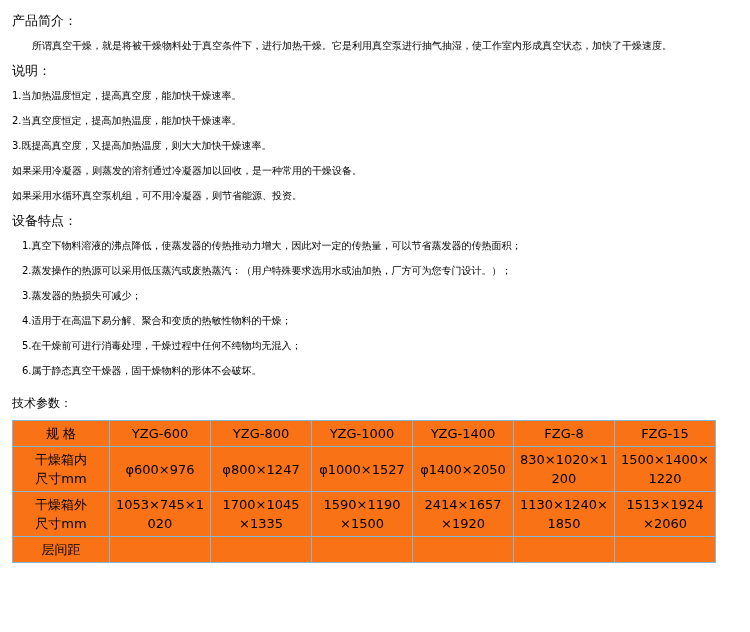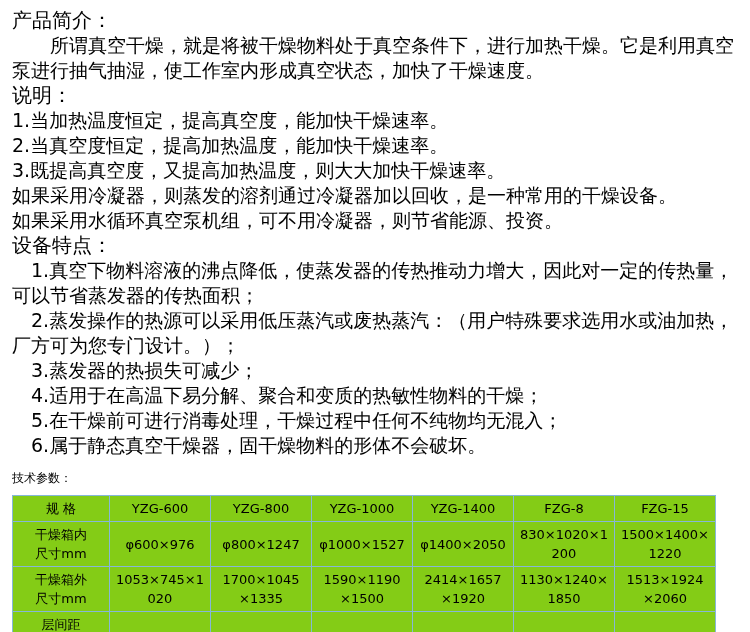--- a/index.html
+++ b/index.html
@@ -15,27 +15,27 @@
     overflow: hidden;
   }
   .page {
     position: relative;
     width: 750px;
     height: 632px;
     box-sizing: border-box;
     padding: 8px 12px 0 12px;
   }
   .heading {
-    font-size: 20px;
+    font-size: 13px;
     line-height: 25px;
     margin: 0;
     white-space: nowrap;
   }
   .para {
-    font-size: 19px;
+    font-size: 10px;
     line-height: 25px;
     margin: 0;
   }
   .indent2 {
     text-indent: 2em;
   }
   .indent1 {
     text-indent: 1em;
   }
   .tbl-title {
@@ -46,21 +46,21 @@
     font-weight: normal;
   }
   table.spec {
     border-collapse: collapse;
     width: 704px;
     margin-top: 4px;
     table-layout: fixed;
   }
   table.spec td {
     border: 1px solid #86b7d8;
-    background: #84cc16;
+    background: #f97316;
     text-align: center;
     vertical-align: middle;
     font-size: 13px;
     line-height: 19px;
     padding: 3px 2px;
     color: #000;
     word-break: break-all;
   }
   table.spec td.rowhead {
     width: 92px;

